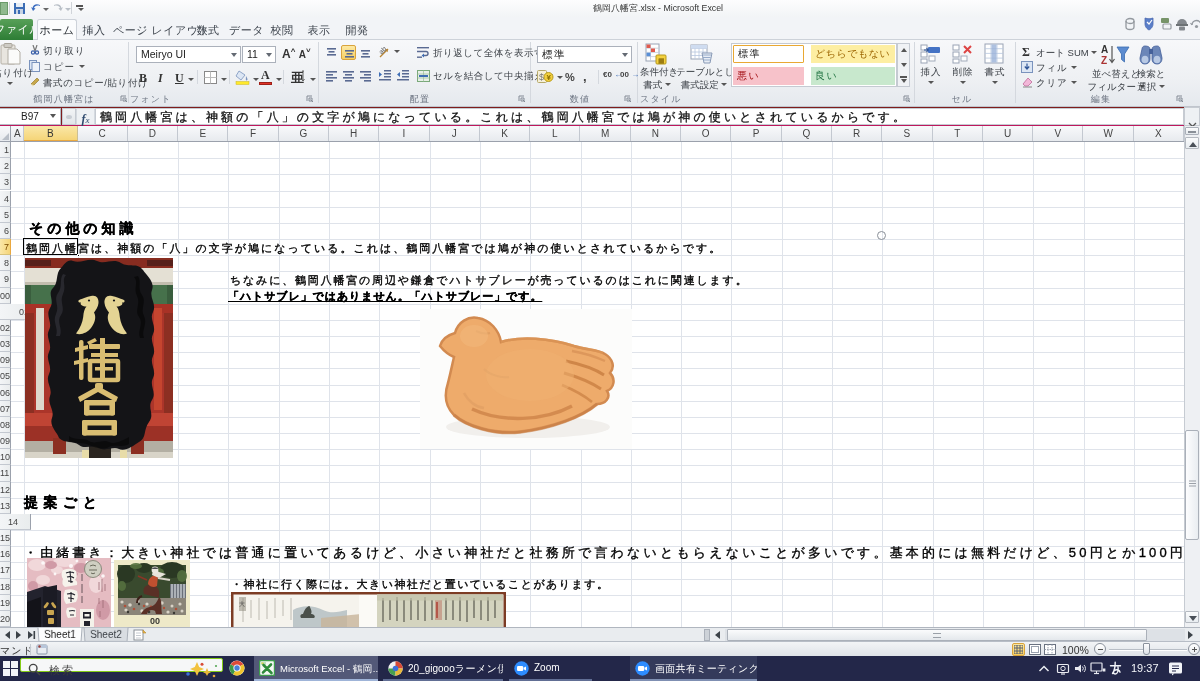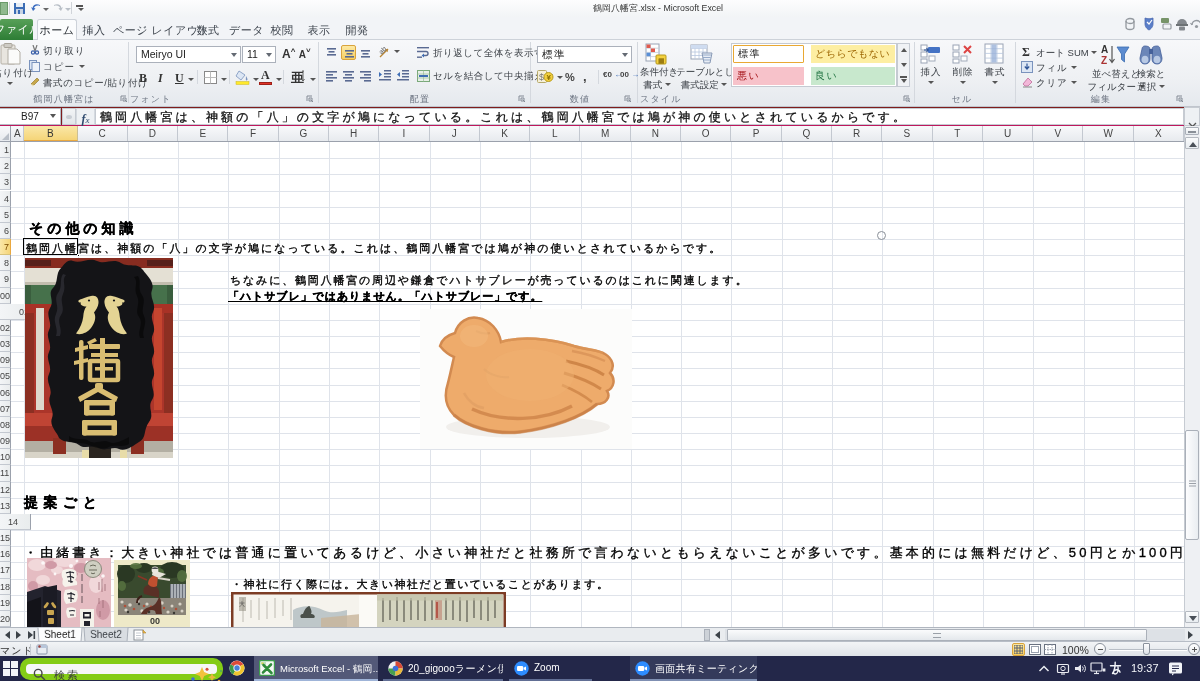--- a/index.html
+++ b/index.html
@@ -764,21 +764,21 @@
         <div style="position:absolute;left:4.7px;top:2.5px;width:1.5px;height:5px;background:#555"></div>
       </div>
 </div>
 <div class="abs" style="left:0;top:656px;width:1200px;height:25px;background:#232749">
 <svg class="abs" style="left:3px;top:5px" width="15" height="15" viewBox="0 0 15 15">
         <rect x="0" y="0" width="7" height="7" fill="#f2f4f8"></rect>
         <rect x="8" y="0" width="7" height="7" fill="#f2f4f8"></rect>
         <rect x="0" y="8" width="7" height="7" fill="#f2f4f8"></rect>
         <rect x="8" y="8" width="7" height="7" fill="#f2f4f8"></rect>
       </svg>
-<div class="abs" style="left:20px;top:2px;width:203px;height:22px;background:#f6f7f8;border:6px solid #84cc16;border-radius:10px">
+<div class="abs" style="left:20px;top:2px;width:203px;height:14px;background:#f6f7f8;border:1px solid #84cc16;border-radius:2px">
 <svg style="position:absolute;left:7px;top:4px" width="13" height="13" viewBox="0 0 13 13">
           <circle cx="5.2" cy="5.2" r="3.8" fill="none" stroke="#444" stroke-width="1.4"></circle>
           <path d="M8.2 8.2 L12 12" stroke="#444" stroke-width="1.5"></path>
         </svg>
 <span style="position:absolute;left:28px;top:4px;font-size:11px;color:#3a3a3a;letter-spacing:2px">検索</span>
 <svg style="position:absolute;left:156px;top:1px" width="42" height="19" viewBox="0 0 42 19">
 <path d="M20 2 L22.2 7 L27 9 L22.2 11 L20 16 L17.8 11 L13 9 L17.8 7 Z" fill="#f2c23e"></path>
 <path d="M30 8 L31.3 11 L34 12.2 L31.3 13.4 L30 16 L28.7 13.4 L26 12.2 L28.7 11 Z" fill="#e8b83a"></path>
 <circle cx="11" cy="14" r="1.8" fill="#3d6fd8"></circle>
           <circle cx="25" cy="4.2" r="1.5" fill="#d84a35"></circle>

